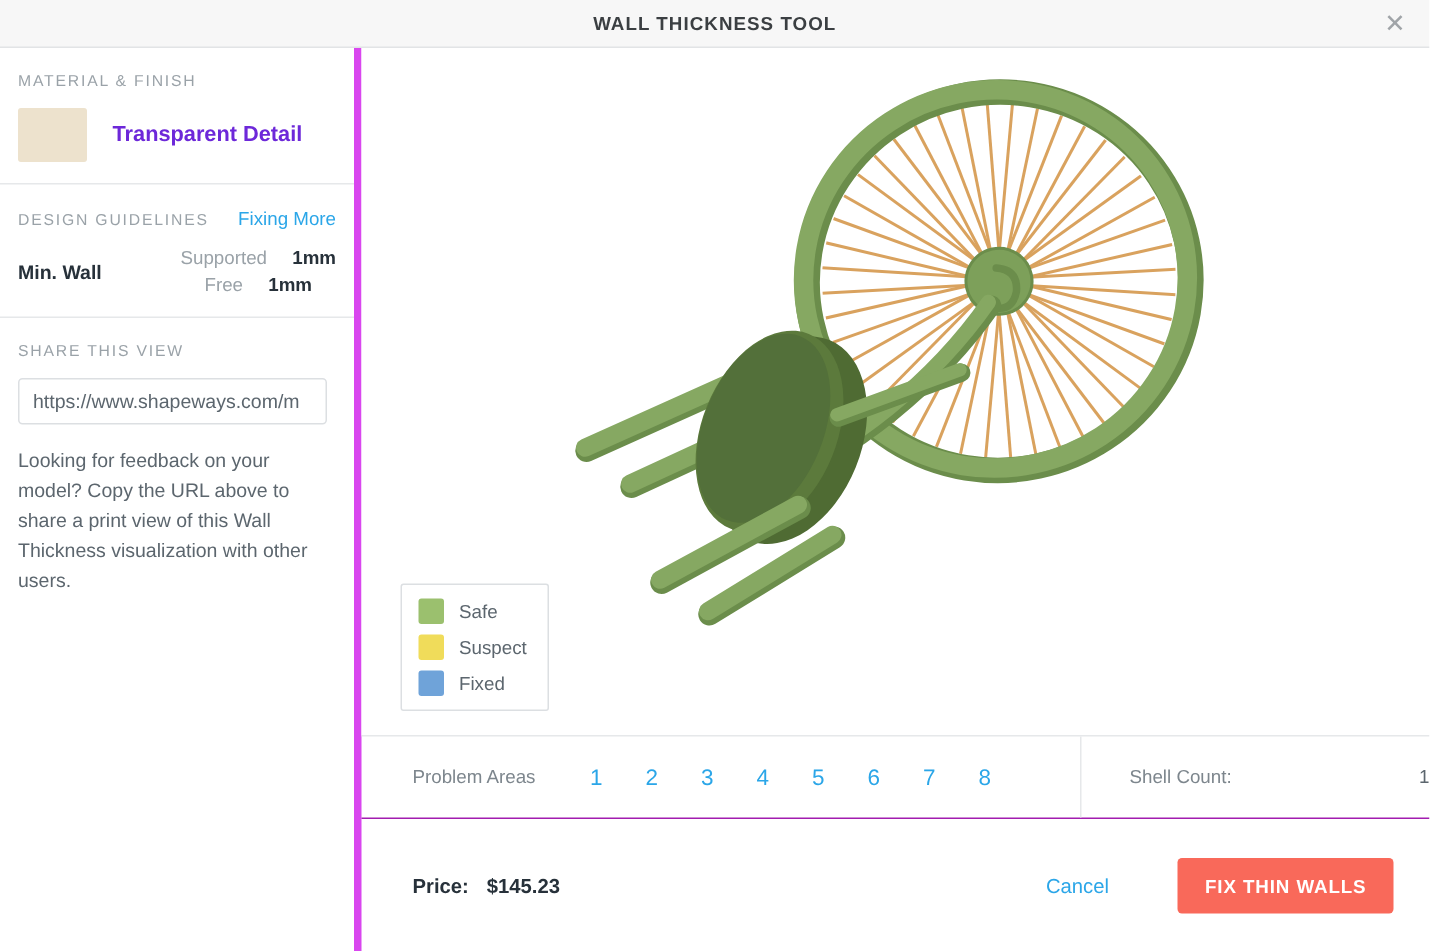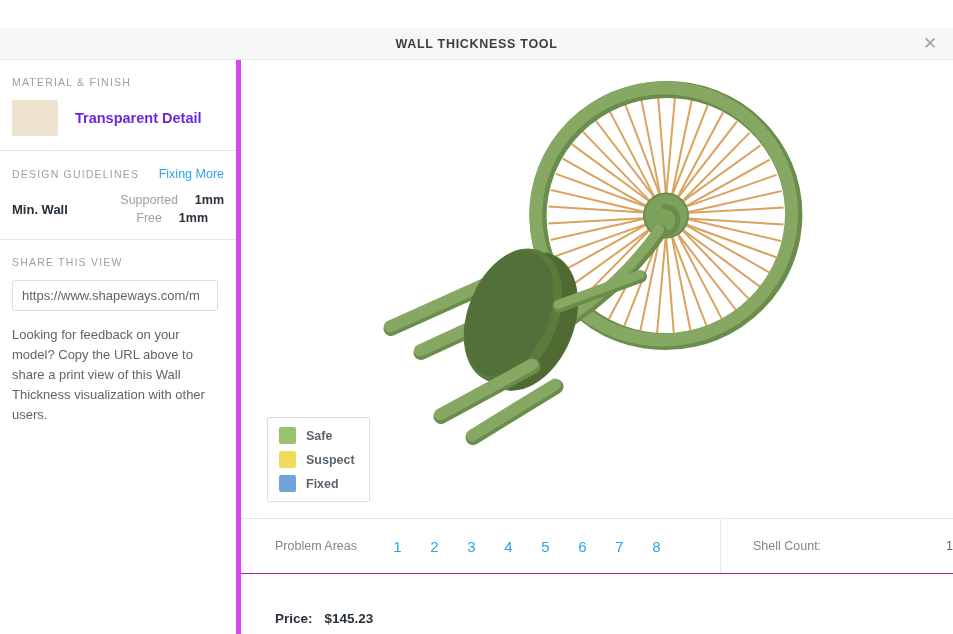--- a/index.html
+++ b/index.html
@@ -24,21 +24,20 @@
 
   
   .header {
     position: relative;
     height: 31px;
     background: #f7f7f7;
     border-bottom: 1px solid #e2e4e6;
     display: flex;
     align-items: center;
     justify-content: center;
-    margin-top: 28px;
   }
   .header-title {
     font-size: 12.5px;
     font-weight: bold;
     letter-spacing: 0.7px;
     color: #3b3f42;
     text-transform: uppercase;
   }
   .close-icon {
     position: absolute;
@@ -216,21 +215,20 @@
     position: absolute;
     left: 26px;
     bottom: 16px;
     background: #ffffff;
     border: 1px solid #dcdfe2;
     border-radius: 2px;
     padding: 9px 14px 9px 11px;
     display: flex;
     flex-direction: column;
     gap: 7px;
-    font-weight: bold;
   }
   .legend-item {
     display: flex;
     align-items: center;
   }
   .legend-swatch {
     width: 17px;
     height: 17px;
     border-radius: 2px;
     flex: none;
@@ -526,17 +524,21 @@
           <span class="shell-label">Shell Count:</span>
           <span class="shell-value">1</span>
         </div>
       </div>
 
       <div class="footer">
         <div class="price-wrap">
           <span class="price-label">Price:</span>
           <span class="price-value">$145.23</span>
         </div>
+        <div class="footer-actions">
+          <a class="cancel-link">Cancel</a>
+          <button class="fix-button" style="background: rgb(249, 105, 90);">Fix Thin Walls</button>
+        </div>
       </div>
 
     </div>
   </div>
 </div>
 
 </body></html>

